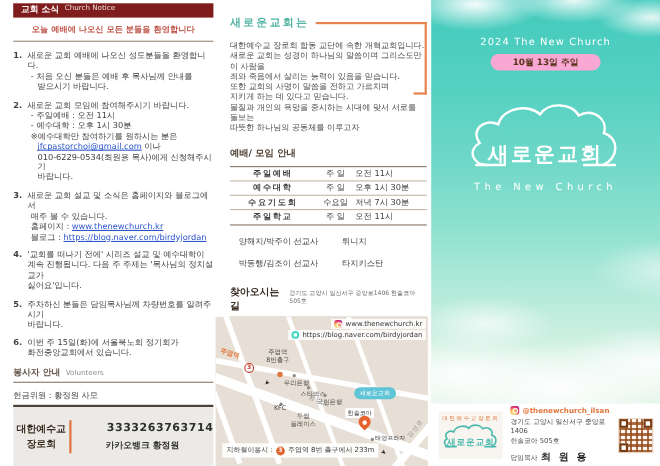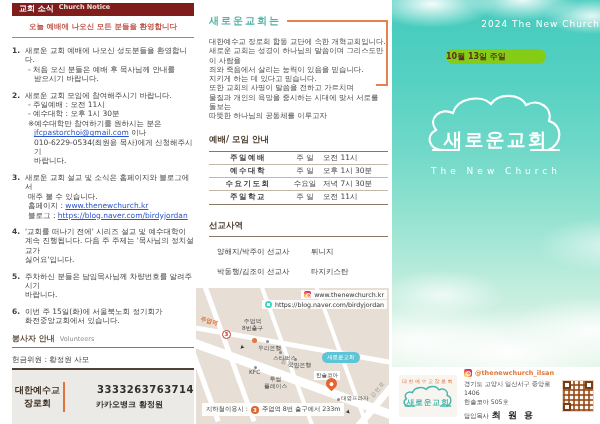--- a/index.html
+++ b/index.html
@@ -3,21 +3,21 @@
 <meta charset="utf-8">
 <style>
   * { margin:0; padding:0; box-sizing:border-box; }
   body { font-family:"DejaVu Sans","Liberation Sans",sans-serif; background:#fff; }
   .page { position:relative; width:600px; height:424px; background:#fff; overflow:hidden; }
 
   
   .col-left { position:absolute; left:12px; top:3px; width:182px; }
   .ln-bar { height:13px; background:#7f1d1d; display:flex; align-items:flex-start; gap:5px; padding:0 7px; }
   .ln-bar .t { font-size:8px; font-weight:bold; color:#fff; }
-  .ln-bar .s { font-size:6.5px; color:#ece2d8;font-weight:bold; }
+  .ln-bar .s { font-size:6.5px; color:#ece2d8; }
   .welcome { margin-top:6px; text-align:center; color:#bf5549; font-size:7.5px; font-weight:bold;
              padding-bottom:5px; border-bottom:1px solid #9a8876; }
   .notices { margin-top:8px; font-size:7.5px; color:#3f3f3f; line-height:9.4px; }
   .notice { display:flex; gap:4px; margin-bottom:7px; }
   .notice .num { width:9px; font-weight:bold; flex:none; }
   .notice .ind { padding-left:3px; }
   .notice .ind2 { padding-left:9px; }
   a.lnk { color:#2b55cc; text-decoration:underline; }
   .vol-bar { margin-top:5px; padding-bottom:3px; border-bottom:1.5px solid #8a7664; display:flex; align-items:baseline; gap:5px; }
   .vol-bar .t { font-size:8px; font-weight:bold; color:#5f4f40; }
@@ -92,24 +92,24 @@
       radial-gradient(90px 34px at 40px 4px, rgba(255,255,255,.95), rgba(255,255,255,0) 70%),
       radial-gradient(80px 30px at 130px 0px, rgba(255,255,255,.9), rgba(255,255,255,0) 70%),
       radial-gradient(70px 26px at 200px 16px, rgba(255,255,255,.85), rgba(255,255,255,0) 70%),
       radial-gradient(100px 40px at 215px 245px, rgba(255,255,255,.55), rgba(255,255,255,0) 70%),
       radial-gradient(90px 36px at 50px 295px, rgba(255,255,255,.7), rgba(255,255,255,0) 70%),
       radial-gradient(130px 52px at 25px 340px, rgba(255,255,255,.92), rgba(255,255,255,0) 70%),
       radial-gradient(150px 60px at 115px 352px, rgba(255,255,255,.97), rgba(255,255,255,0) 72%),
       radial-gradient(120px 48px at 200px 330px, rgba(255,255,255,.92), rgba(255,255,255,0) 70%),
       linear-gradient(180deg, #43cabc 0%, #55d1c2 22%, #6fd8c8 40%, #92e2d0 58%, #bcecdc 76%, #e4f5ea 95%);
   }
-  .yr { position:absolute; left:0; top:19px; width:100%; text-align:right; color:#fff;
+  .yr { position:absolute; left:0; top:34px; width:100%; text-align:center; color:#fff;
         font-size:9px; letter-spacing:1px; }
-  .pill { position:absolute; left:54px; top:49px; width:100px; height:15px; background:#84cc16;
-          border-radius:8px; color:#59331c; font-weight:bold; font-size:8px; text-align:left; line-height:15px; }
+  .pill { position:absolute; left:54px; top:49px; width:100px; height:15px; background:#f9a8d4;
+          border-radius:8px; color:#59331c; font-weight:bold; font-size:8px; text-align:center; line-height:15px; }
   .biglogo { position:absolute; left:29px; top:92px; width:150px; text-align:center; }
   .biglogo .en { margin-top:4px; color:#fff; font-size:9px; letter-spacing:4px; white-space:nowrap; }
   .pfooter { position:absolute; left:0; bottom:0; width:208px; height:57px; background:#fff;
              display:flex; align-items:center; padding:0 7px; gap:7px; }
   .f-logo { width:58px; text-align:center; background:#f8f5f1; padding:3px 1px; }
   .f-denom { color:#e0773d; font-size:5px; letter-spacing:1.5px; white-space:nowrap; }
   .f-mid { flex:1; }
   .insta-row { display:flex; align-items:center; gap:3px; color:#e0773d; font-size:6.5px; font-weight:bold; }
   .f-addr { font-size:6.2px; color:#4a4a4a; margin-top:3px; line-height:1.45; }
   .f-pastor { margin-top:2px; display:flex; align-items:baseline; }
@@ -208,22 +208,22 @@
 
   <div class="col-mid">
     <div class="mid-head">
       <span class="mid-title">새로운교회는</span>
       <span class="head-line"></span>
     </div>
     <div class="intro">
       <div>대한예수교 장로회 합동 교단에 속한 개혁교회입니다.</div>
       <div>새로운 교회는 성경이 하나님의 말씀이며 그리스도만이 사람을</div>
       <div>죄와 죽음에서 살리는 능력이 있음을 믿습니다.</div>
+      <div>또한 교회의 사명이 말씀을 전하고 가르치며</div>
       <div>지키게 하는 데 있다고 믿습니다.</div>
-      <div>또한 교회의 사명이 말씀을 전하고 가르치며</div>
       <div>물질과 개인의 욕망을 중시하는 시대에 맞서 서로를 돌보는</div>
       <div>따뜻한 하나님의 공동체를 이루고자</div>
     </div>
 
     <div class="sec-title">예배/ 모임 안내</div>
     <div class="w-table">
       <div class="w-row">
         <span class="w-name">주일예배</span>
         <span class="w-day">주  일</span>
         <span class="w-time">오전 11시</span>
@@ -238,21 +238,20 @@
         <span class="w-day">수요일</span>
         <span class="w-time">저녁 7시 30분</span>
       </div>
       <div class="w-row">
         <span class="w-name">주일학교</span>
         <span class="w-day">주  일</span>
         <span class="w-time">오전 11시</span>
       </div>
     </div>
 
-    <div class="m-title">선교사역</div>
     <div class="m-entry">
       <span class="n">양해지/박주이 선교사</span>
       <span>튀니지</span>
     </div>
     <div class="m-entry">
       <span class="n">박동행/김조이 선교사</span>
       <span>타지키스탄</span>
     </div>
 
     <div class="dir-head">

